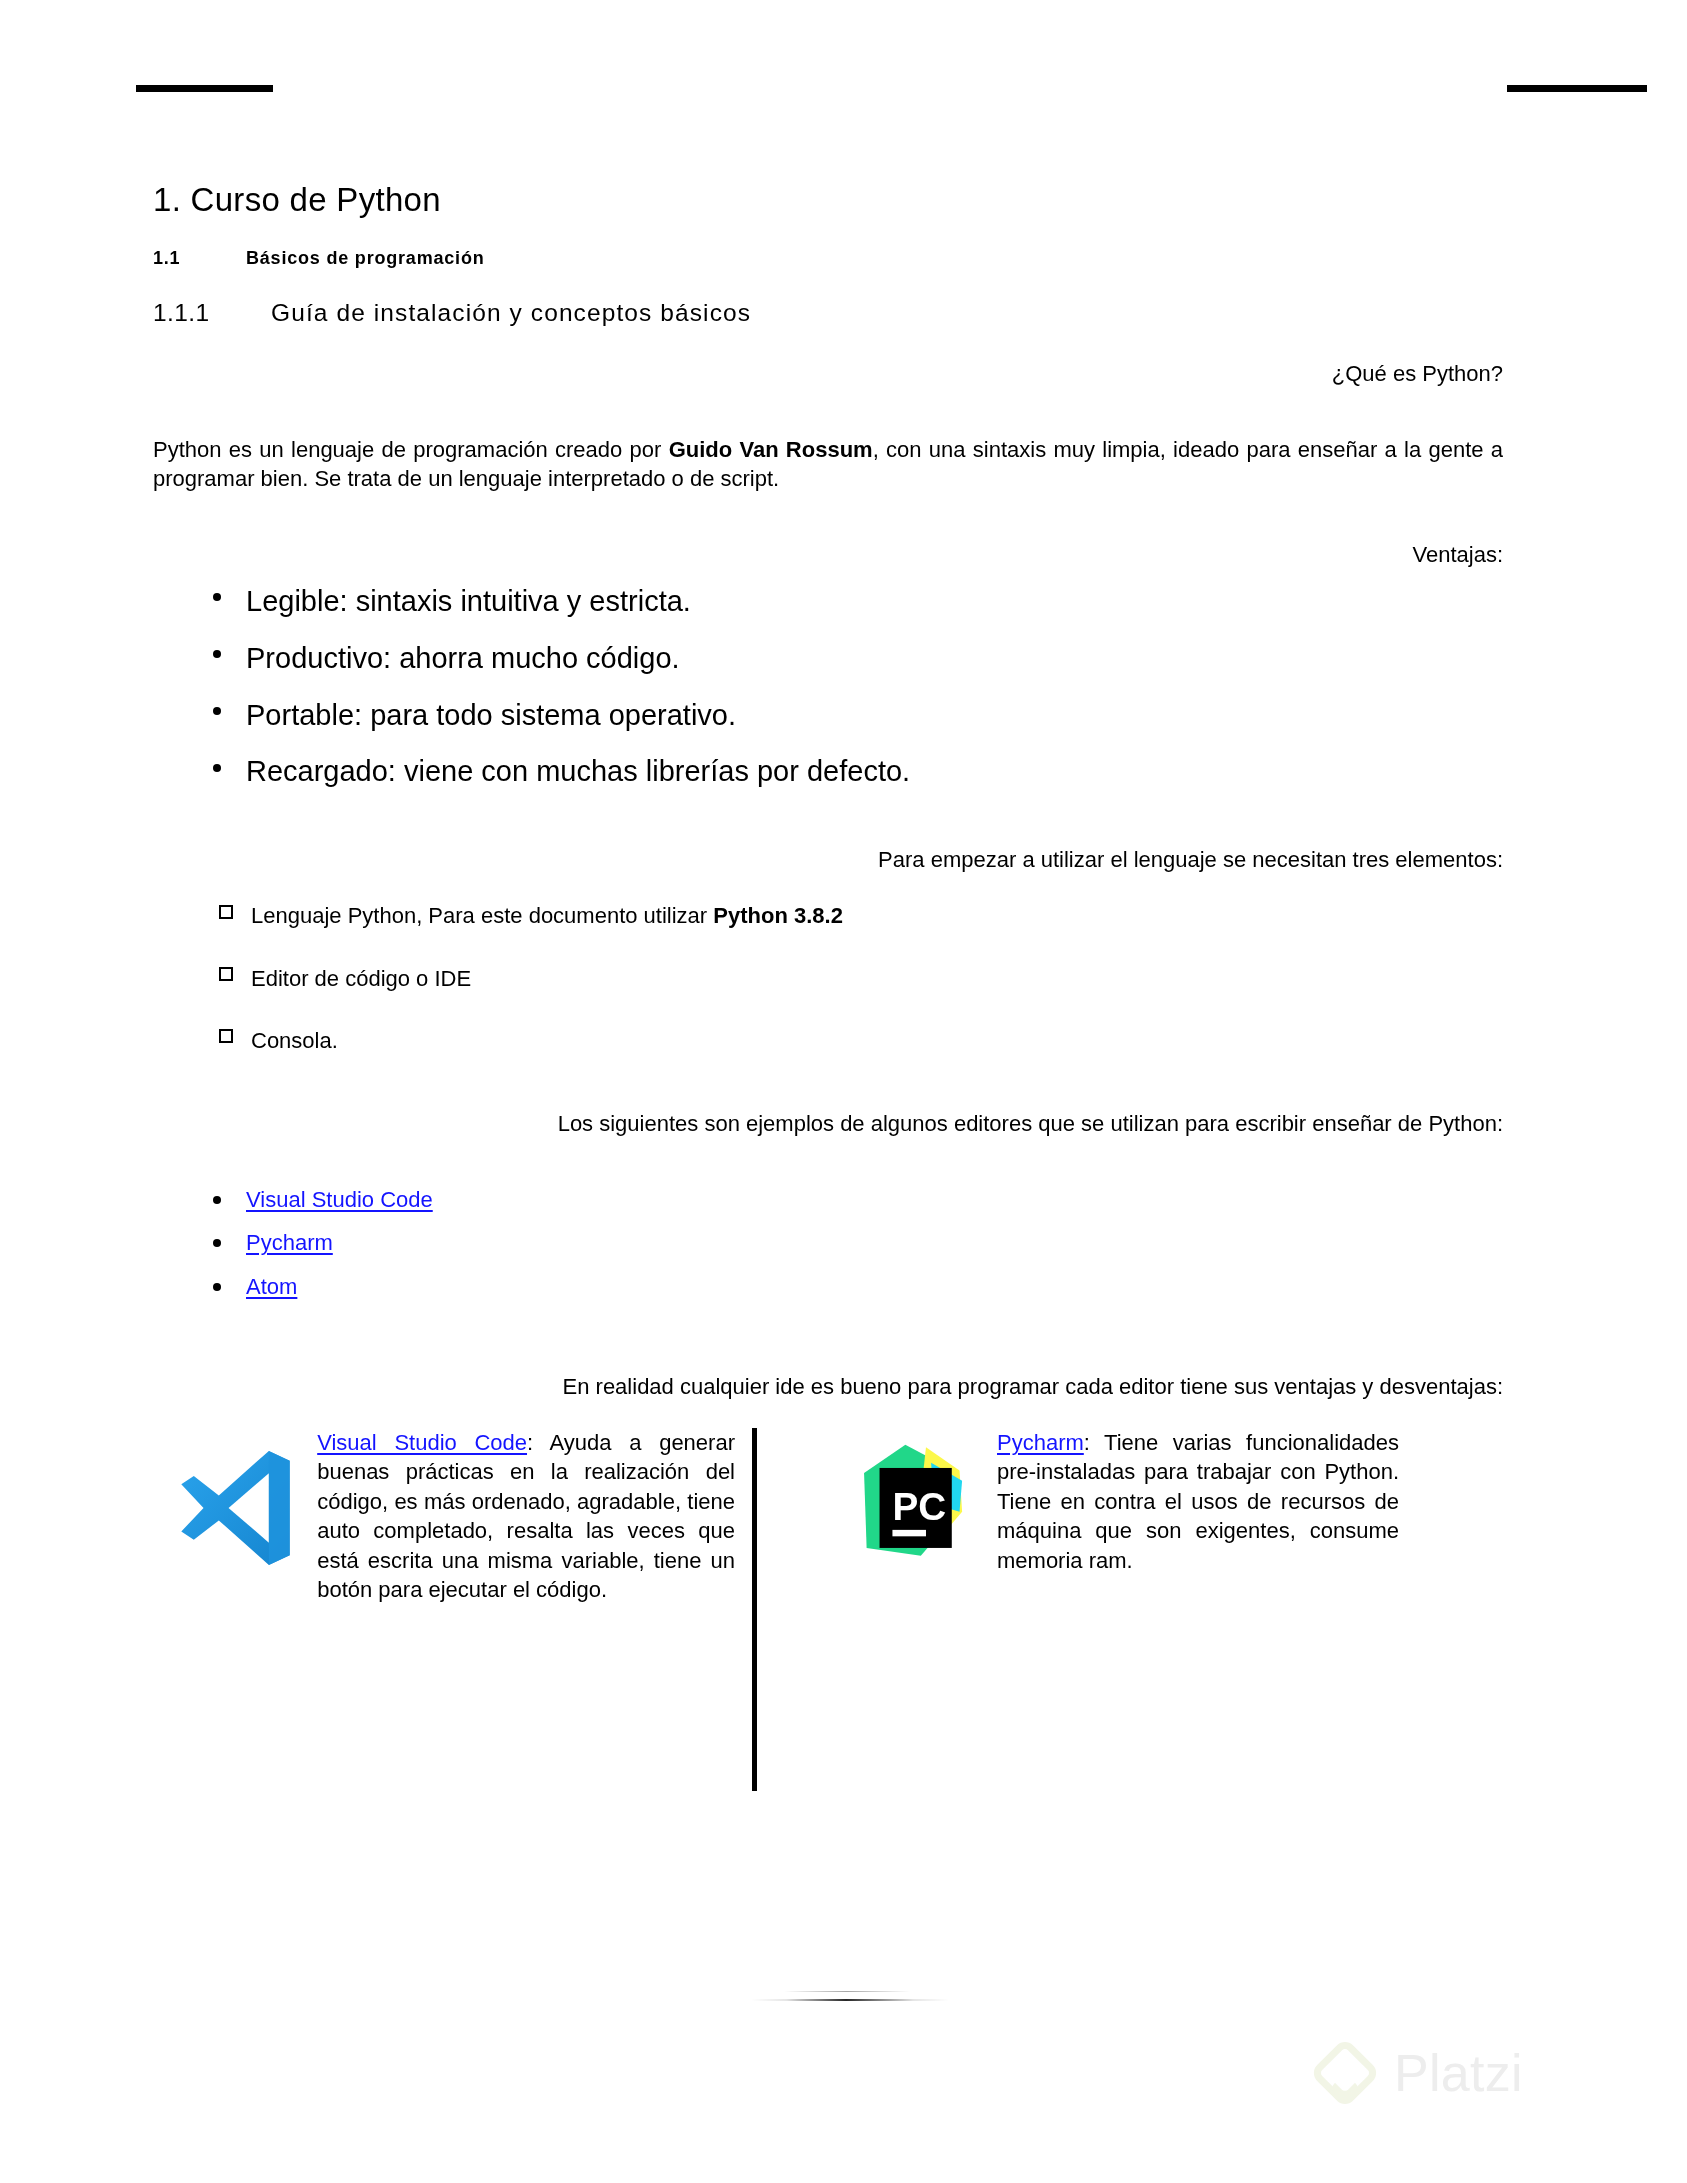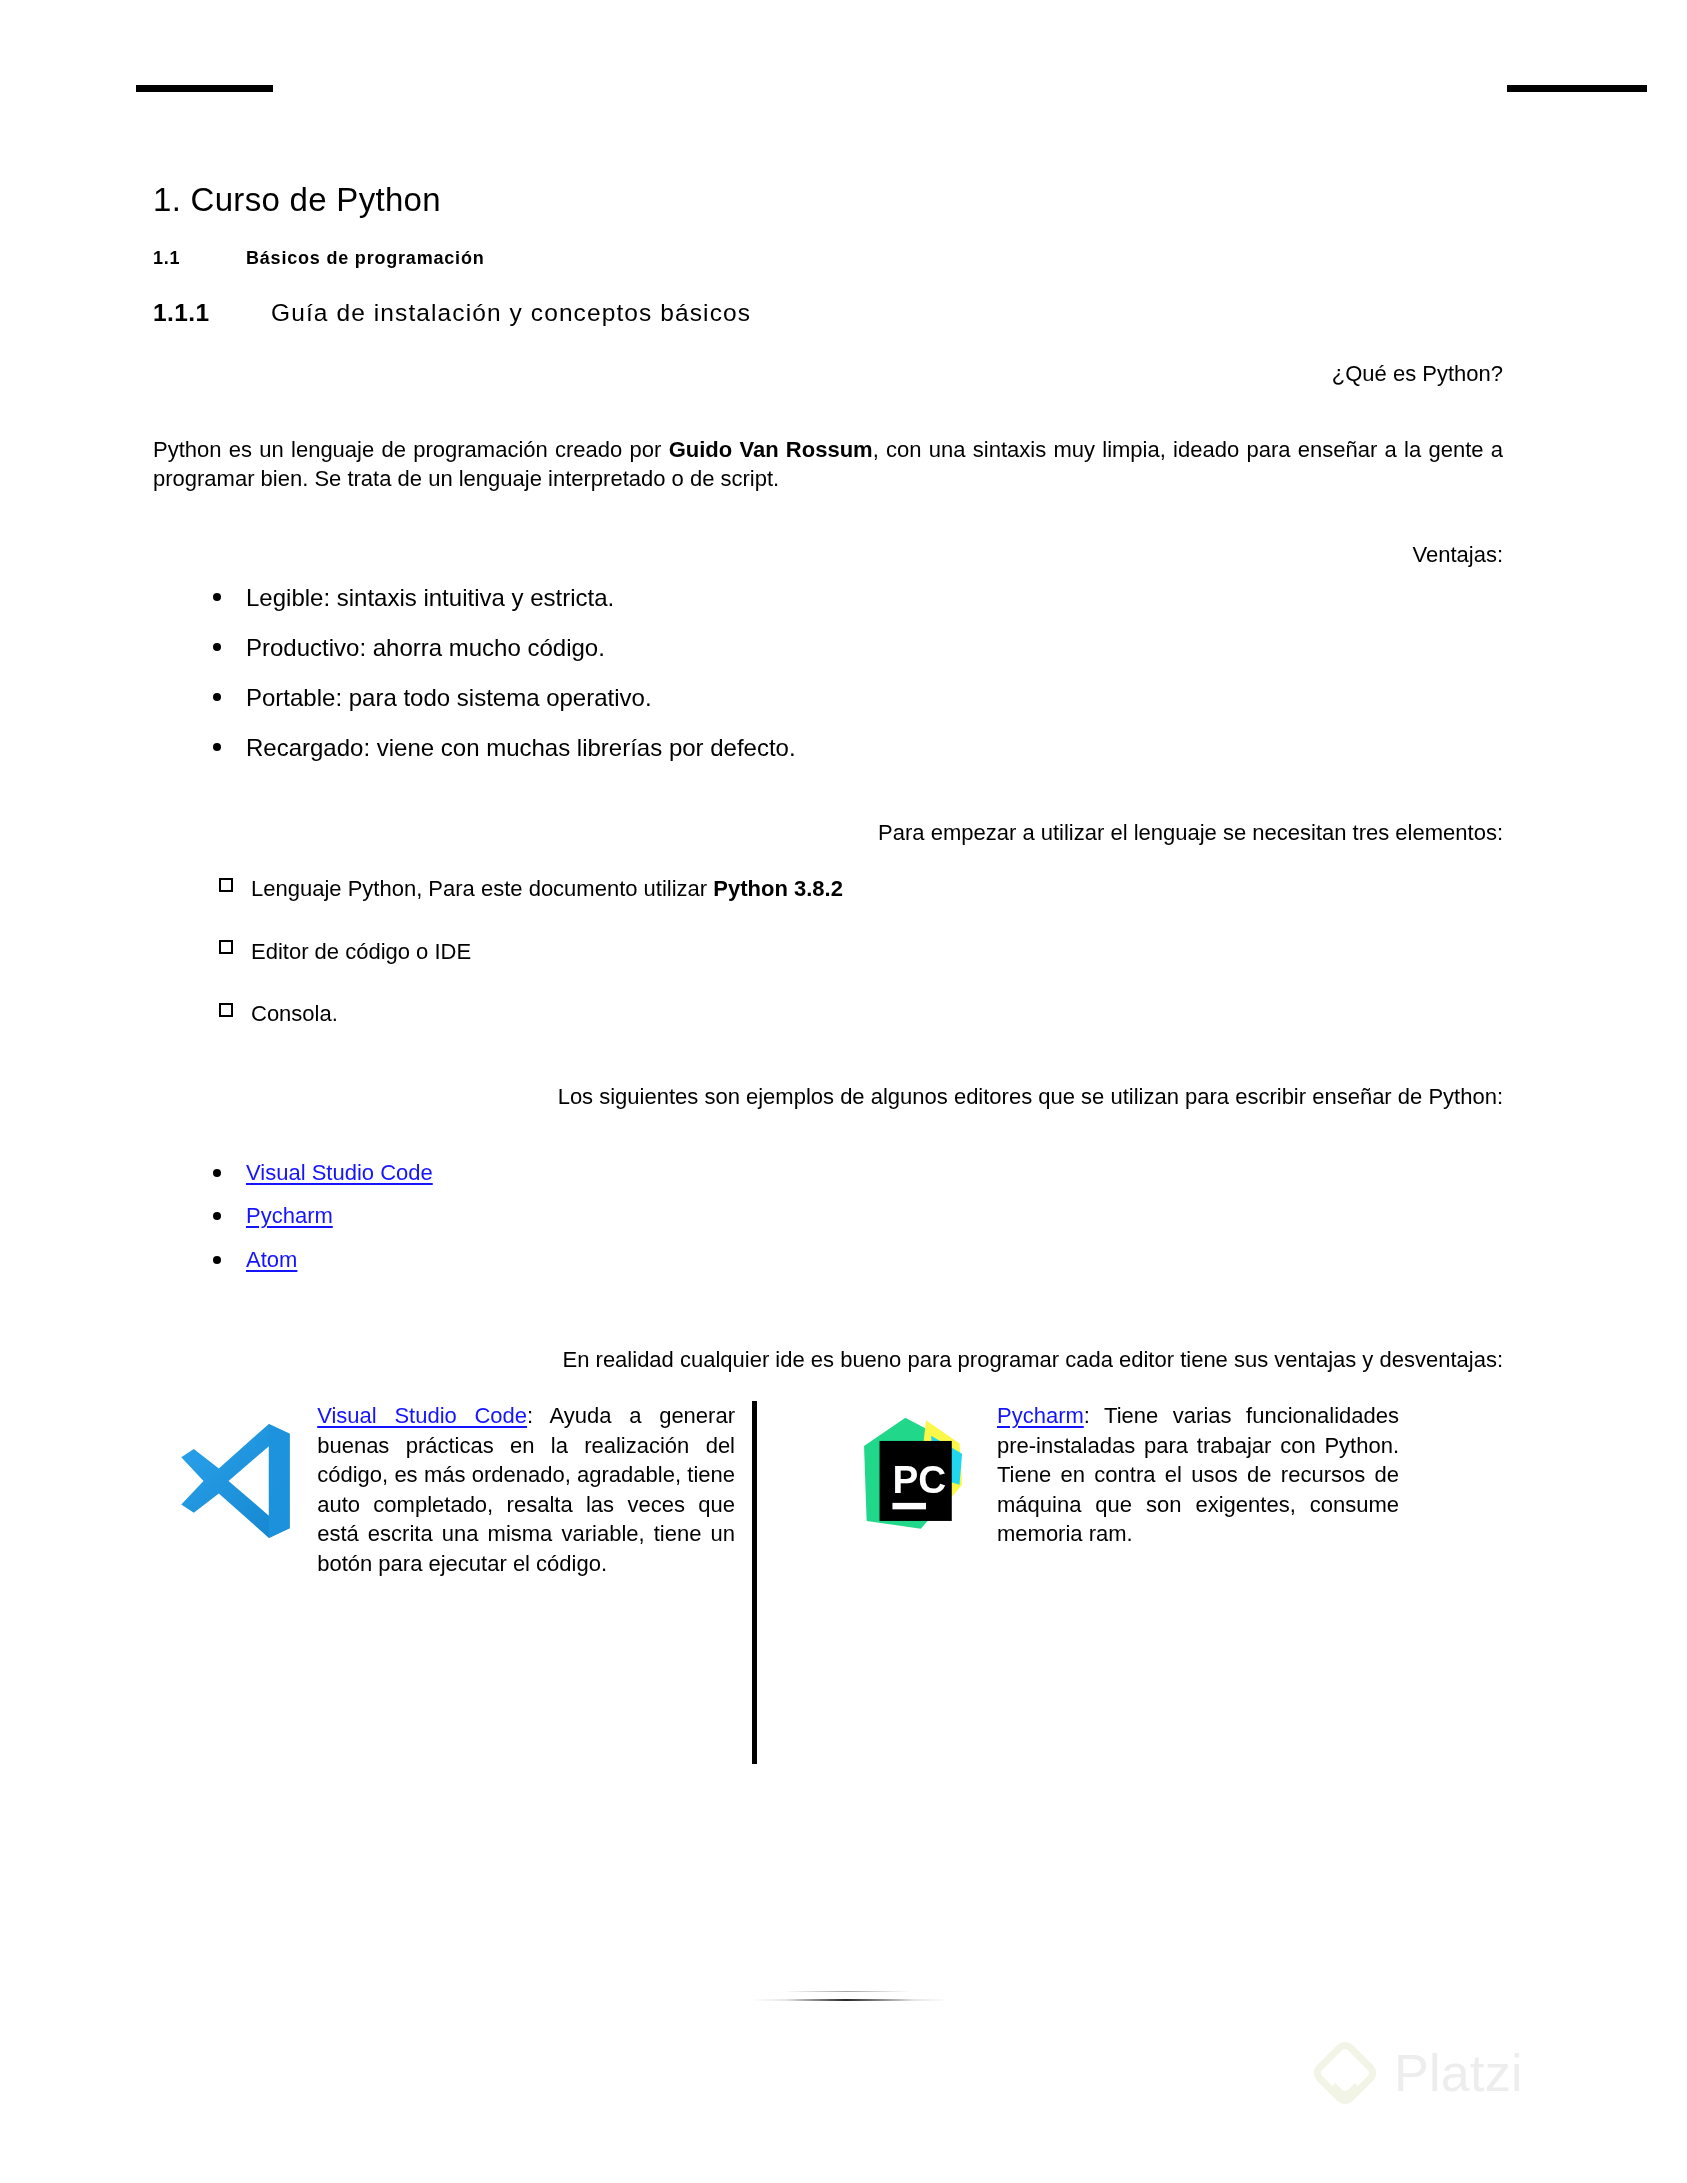--- a/index.html
+++ b/index.html
@@ -51,21 +51,21 @@
     margin: 0 0 30px 0;
   }
   h2.doc-h2 .num { display: inline-block; width: 93px; }
 
   h3.doc-h3 {
     font-size: 24.5px;
     font-weight: 400;
     letter-spacing: 1.1px;
     margin: 0 0 32px 0;
   }
-  h3.doc-h3 .num { display: inline-block; width: 118px; letter-spacing: 0.4px; font-weight: bold;}
+  h3.doc-h3 .num { display: inline-block; width: 118px; letter-spacing: 0.4px;}
 
   p.body-text {
     font-size: 22px;
     line-height: 1.34;
     margin: 0 0 26.5px 0;
     text-align: justify;
   }
   p.body-text.single { text-align: right; }
   p.tight { margin-bottom: 12px; }
 
@@ -74,21 +74,21 @@
   .spacer-lg { height: 57px; }
 
   
   ul.round-list {
     list-style: none;
     margin: 0 0 12px 0;
     padding: 0;
   }
   ul.round-list > li {
     position: relative;
-    font-size: 24px;
+    font-size: 29px;
     line-height: 1.34;
     padding-left: 93px;
     margin-bottom: 18px;
   }
   ul.round-list > li .dot {
     position: absolute;
     left: 60px;
     top: 11.2px;
     width: 8px;
     height: 8px;

